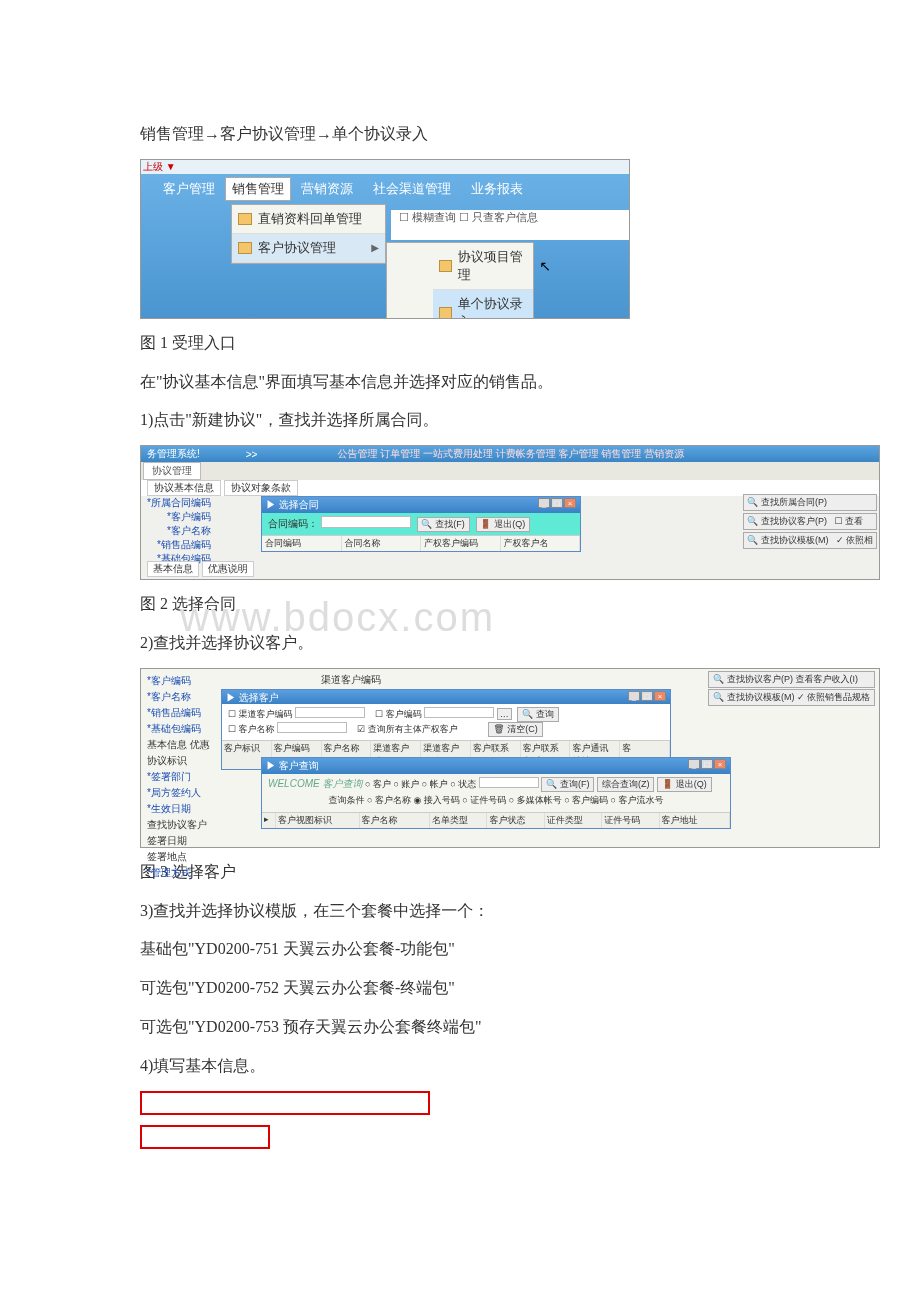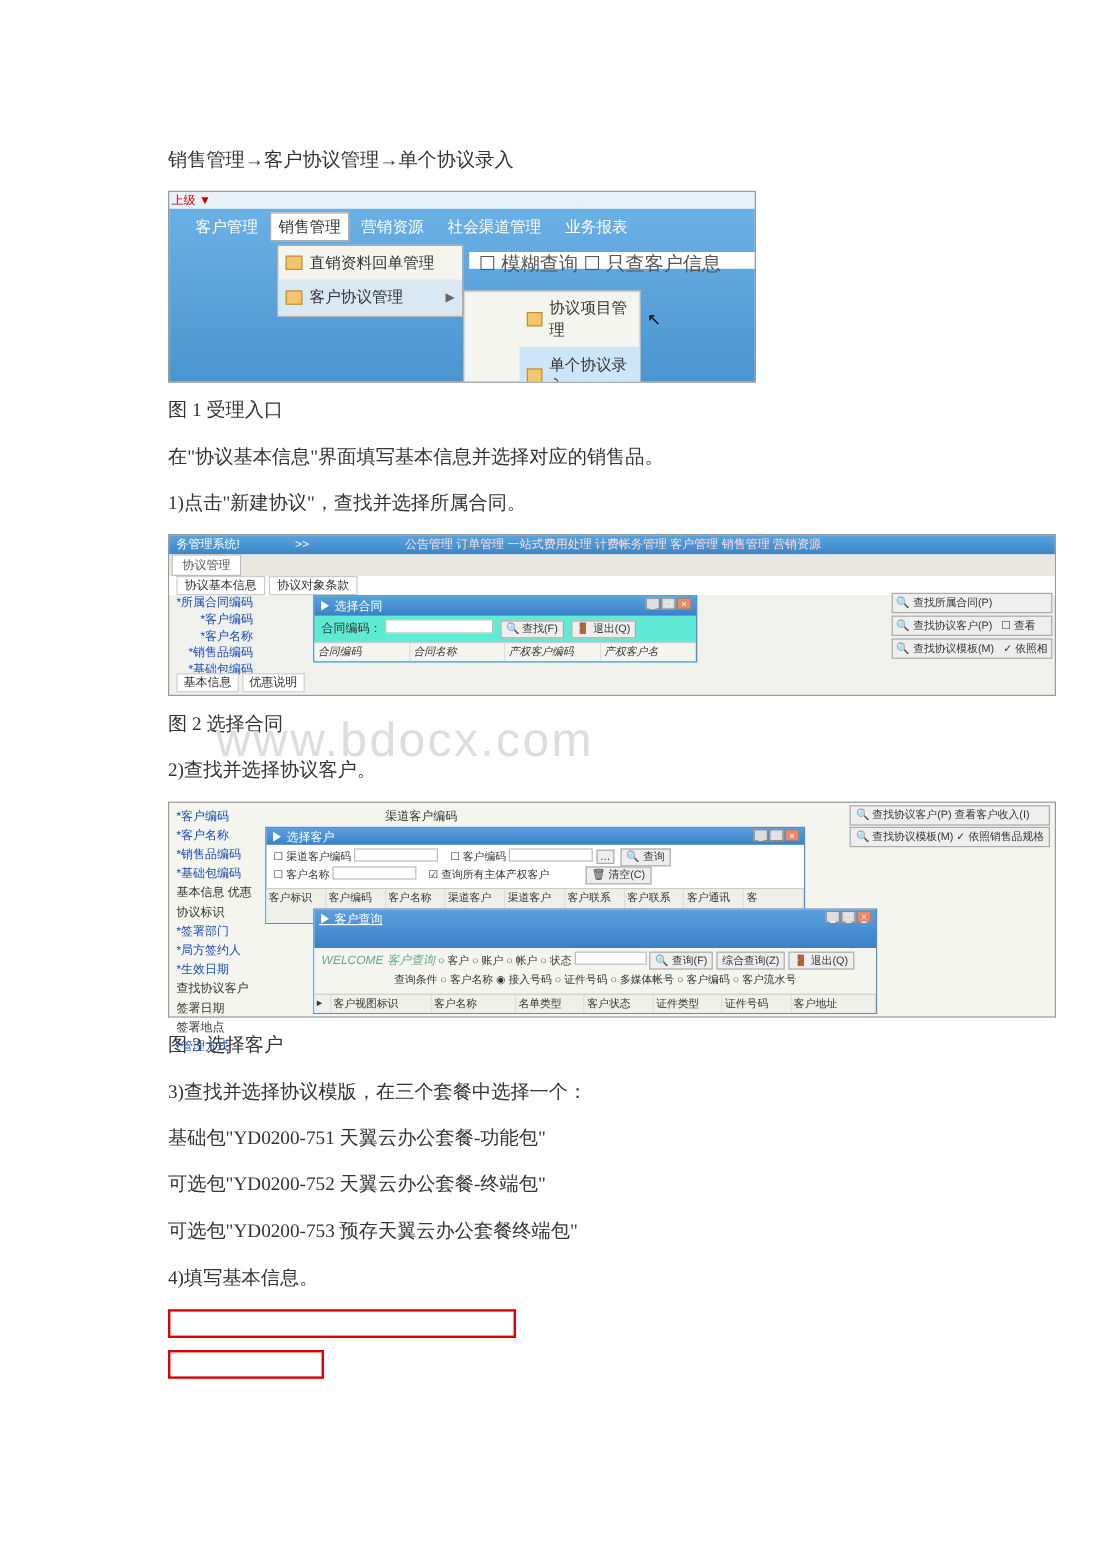--- a/index.html
+++ b/index.html
@@ -92,23 +92,23 @@
     .cursor-arrow {
       position: absolute;
       top: 98px;
       right: 78px;
       font-size: 14px;
       color: #000;
     }
     .stripe {
       position: absolute;
       top: 50px; left: 250px; right: 0;
-      height: 14px;
+      height: 30px;
       background: #fff;
-      font-size: 16px;
+      font-size: 11px;
       color: #555;
       padding-left: 8px;
     }
     
     .shot2 {
       width: 740px;
       height: 135px;
       border: 1px solid #999;
       background: #f0f0ec;
       font-family: "SimSun", sans-serif;
@@ -173,21 +173,20 @@
       background: #eee;
       padding: 0 4px;
       font-size: 9px;
       margin-left: 3px;
     }
     .shot2 .dlg .thead {
       display: flex;
       background: #f5f5f0;
       border-top: 1px solid #ccc;
       font-size: 9px;
-      font-style: italic;
     }
     .shot2 .dlg .thead div { flex: 1; border-right: 1px solid #ddd; padding: 1px 3px; }
     .shot2 .rbuttons {
       position: absolute;
       top: 48px; right: 2px;
       font-size: 9px;
     }
     .shot2 .rbuttons div {
       border: 1px solid #aaa;
       background: #eee;
@@ -267,27 +266,26 @@
     }
     .shot3 .dlg1 .thead div { flex: 1; border-right: 1px solid #ddd; padding: 1px 2px; }
     .shot3 .dlg2 {
       position: absolute;
       top: 88px; left: 120px;
       width: 470px;
       background: #fff;
       border: 1px solid #5a8ac8;
     }
     .shot3 .dlg2 .tbar {
-      height: 32px;
+      height: 16px;
       background: linear-gradient(#5aa0e0,#3a80c5);
       color: #fff;
       padding: 1px 4px;
       display: flex;
       justify-content: space-between;
-      text-decoration: underline;
     }
     .shot3 .dlg2 .body { padding: 3px 6px; font-size: 9px; background: #f5f5f0; }
     .shot3 .dlg2 .welcome { color: #6a8; font-style: italic; font-size: 10px; }
     .shot3 .dlg2 .btn {
       display: inline-block;
       border: 1px solid #aaa;
       background: #eee;
       padding: 0 4px;
       font-size: 9px;
     }

